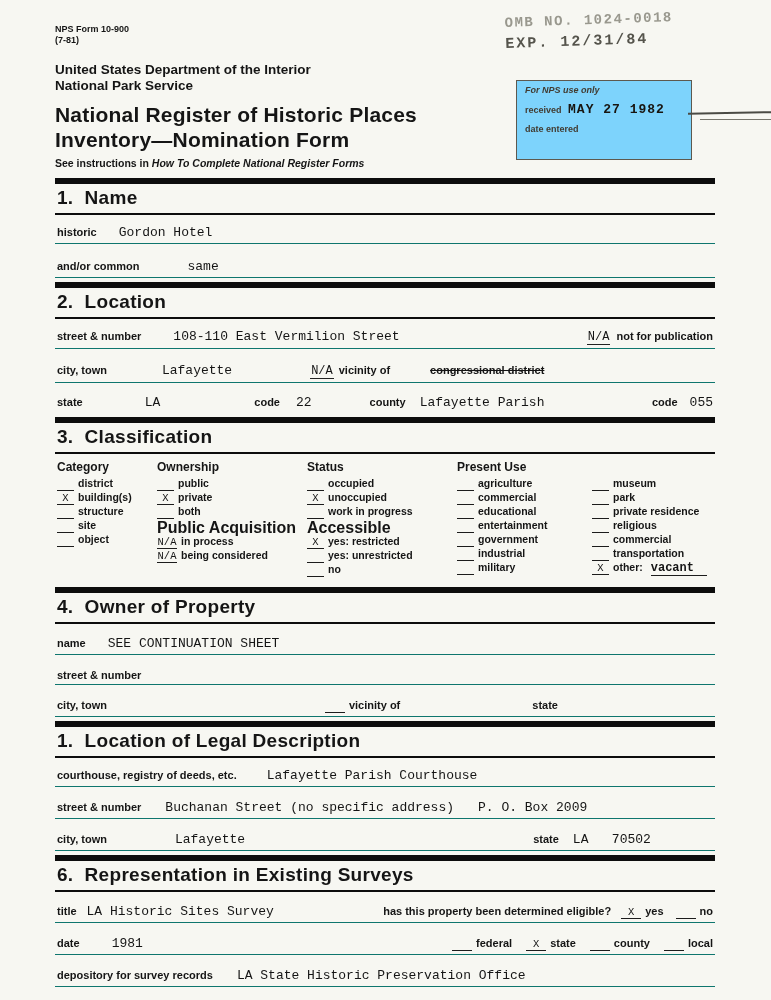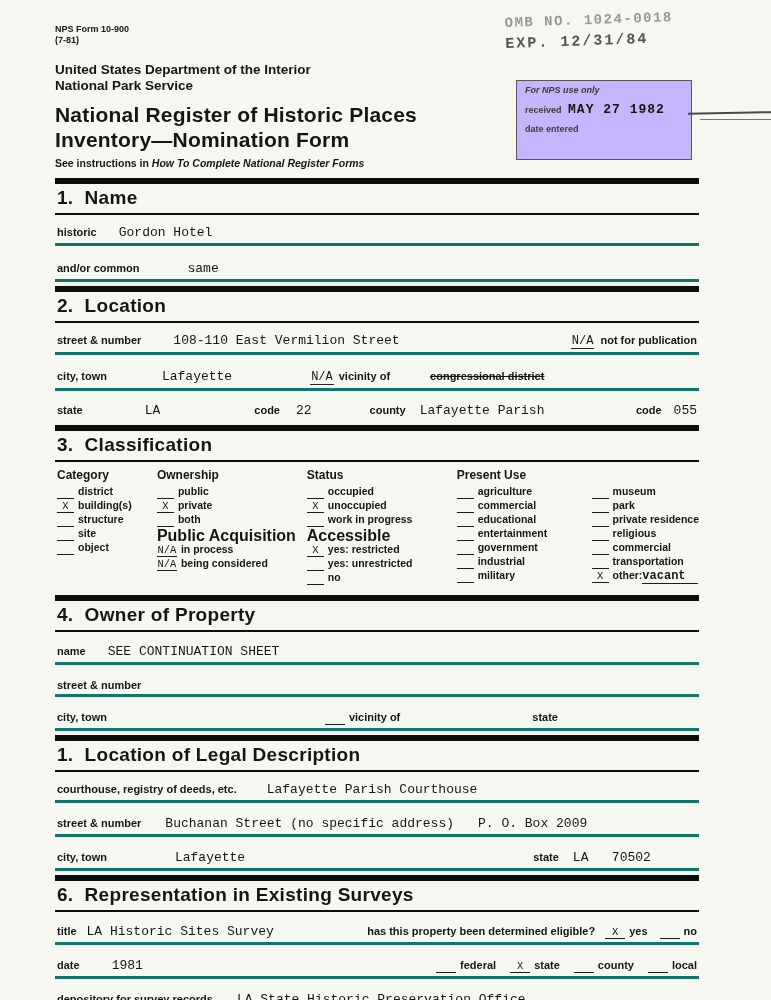--- a/index.html
+++ b/index.html
@@ -1,48 +1,48 @@
 <!DOCTYPE html>
 <html><head>
 <meta charset="utf-8">
 <style>
   html,body{margin:0;padding:0}
   body{width:771px;height:1000px;background:#f7f7f2;overflow:hidden;position:relative;
        font-family:"Liberation Sans",sans-serif;color:#151515}
-  .page{position:absolute;inset:0;padding:24px 72px 0 55px}
+  .page{position:absolute;inset:0;padding:24px 56px 0 55px}
 
   
   .formno{font-size:9px;font-weight:bold;line-height:1.25}
   .omb{position:absolute;left:505px;top:10px;font-family:"Liberation Mono","DejaVu Sans Mono",monospace;
        font-weight:bold;transform:rotate(-2deg);white-space:nowrap;line-height:1.5}
   .omb .l1{font-size:14px;color:#99988e;letter-spacing:1.5px}
   .omb .l2{font-size:15px;color:#55544c;letter-spacing:2px}
   .dept{margin-top:15px;font-size:13.5px;font-weight:bold;line-height:16px}
   .bigtitle{margin-top:8px;font-size:21px;font-weight:bold;line-height:25px;letter-spacing:.2px}
   .instr{margin-top:5px;font-size:10.5px;font-weight:bold;line-height:13px}
   .instr .it{font-style:italic}
 
-  .npsbox{position:absolute;left:516px;top:80px;width:176px;height:80px;background:#c4b5fd;
+  .npsbox{position:absolute;left:516px;top:80px;width:176px;height:80px;background:#7dd3fc;
           padding:5px 9px;box-sizing:border-box;box-shadow:inset 0 0 0 1px #5d594f}
   .npsbox .t1{font-size:9px;font-weight:bold;font-style:italic;color:#413b31}
   .npsbox .rec{margin-top:7px;font-size:9px;font-weight:bold;color:#413b31}
   .npsbox .stamp{font-family:"Liberation Mono","DejaVu Sans Mono",monospace;font-size:13px;
                  font-weight:bold;color:#181510;letter-spacing:1px;margin-left:4px}
   .npsbox .t3{margin-top:7px;font-size:9px;font-weight:bold;color:#413b31}
   .artifact1{position:absolute;left:688px;top:112px;width:83px;border-top:2px solid #4a4a44;transform:rotate(-1.2deg)}
   .artifact2{position:absolute;left:700px;top:119px;width:71px;border-top:1px solid #76756c}
 
   
   .sec{margin-top:4px}
   .secbar{height:6px;background:#0d0d0d}
   .sectitle{font-size:19px;font-weight:bold;letter-spacing:.3px;padding:3px 0 4px 2px;white-space:pre}
   .secline{height:2px;background:#0d0d0d}
 
   
-  .row{display:flex;align-items:baseline;border-bottom:3px solid #0f766e;padding:0 2px 3px 2px}
+  .row{display:flex;align-items:baseline;border-bottom:1px solid #0f766e;padding:0 2px 3px 2px}
   .row.noline{border-bottom:none}
   .lbl{font-size:11px;font-weight:bold;white-space:nowrap}
   .val{font-family:"Liberation Mono","DejaVu Sans Mono",monospace;font-size:13px;white-space:pre}
   .spacer{flex:1}
   .strike{text-decoration:line-through}
   .na{font-family:"Liberation Mono","DejaVu Sans Mono",monospace;font-size:12px;
       border-bottom:1px solid #222;padding:0 1px}
   .mt10{margin-top:10px}.mt12{margin-top:12px}.mt13{margin-top:13px}
   .mt14{margin-top:14px}.mt15{margin-top:15px}
 
@@ -51,21 +51,21 @@
   .ccol h3{font-size:12px;font-weight:bold;line-height:15px;margin:0 0 2px 0}
   .c1{width:100px}.c2{width:150px}.c3{width:150px}.c4{width:135px}.c5{flex:1;padding-top:17px}
   .citem{font-size:10.5px;font-weight:bold;line-height:13.6px;white-space:nowrap}
   .subhead{font-size:16px;font-weight:bold;line-height:15px;margin-top:1px}
   .bl{display:inline-block;width:17px;border-bottom:1px solid #1c1c1c;
       font-family:"Liberation Mono","DejaVu Sans Mono",monospace;font-size:10.5px;font-weight:normal;
       text-align:center;margin-right:4px;height:11px;line-height:11px}
   .bl:empty::before{content:"\00a0"}
   .bl20{width:20px}
   .other-val{font-family:"Liberation Mono","DejaVu Sans Mono",monospace;font-size:12px;
-             border-bottom:1px solid #1c1c1c;display:inline-block;min-width:56px;margin-left:0}
+             border-bottom:1px solid #1c1c1c;display:inline-block;min-width:56px;margin-left:8px}
 </style>
 </head>
 <body>
 
 <div class="page">
 
   <div class="formno">
     <div>NPS Form 10-900</div>
     <div>(7-81)</div>
   </div>

